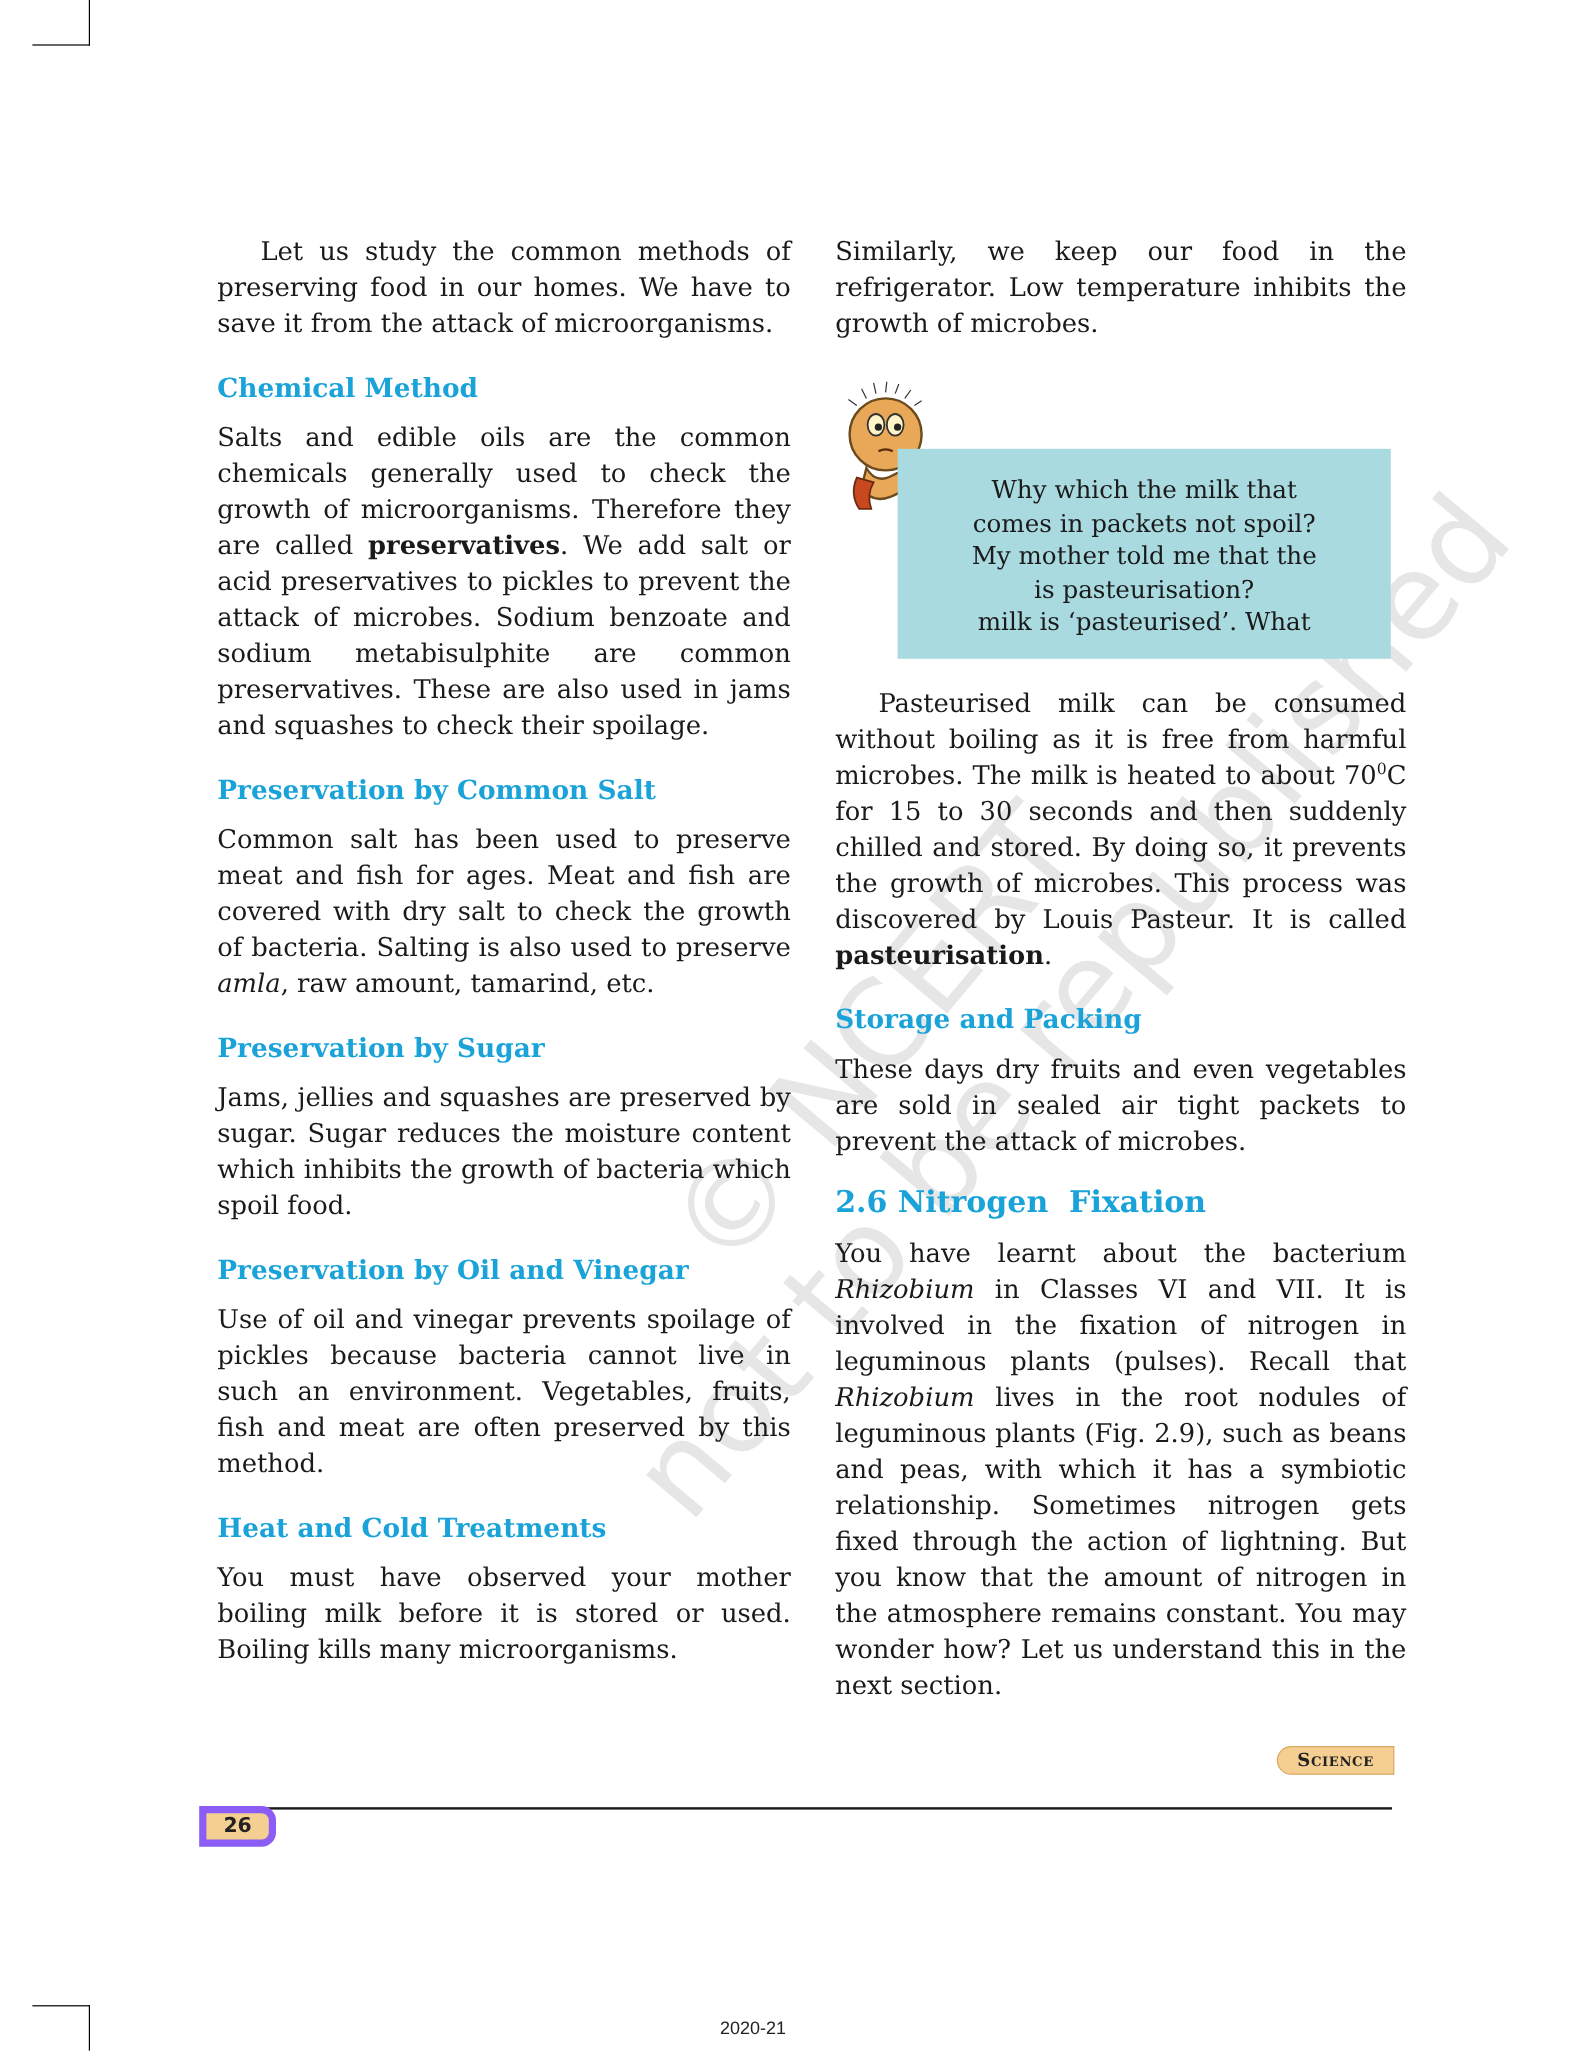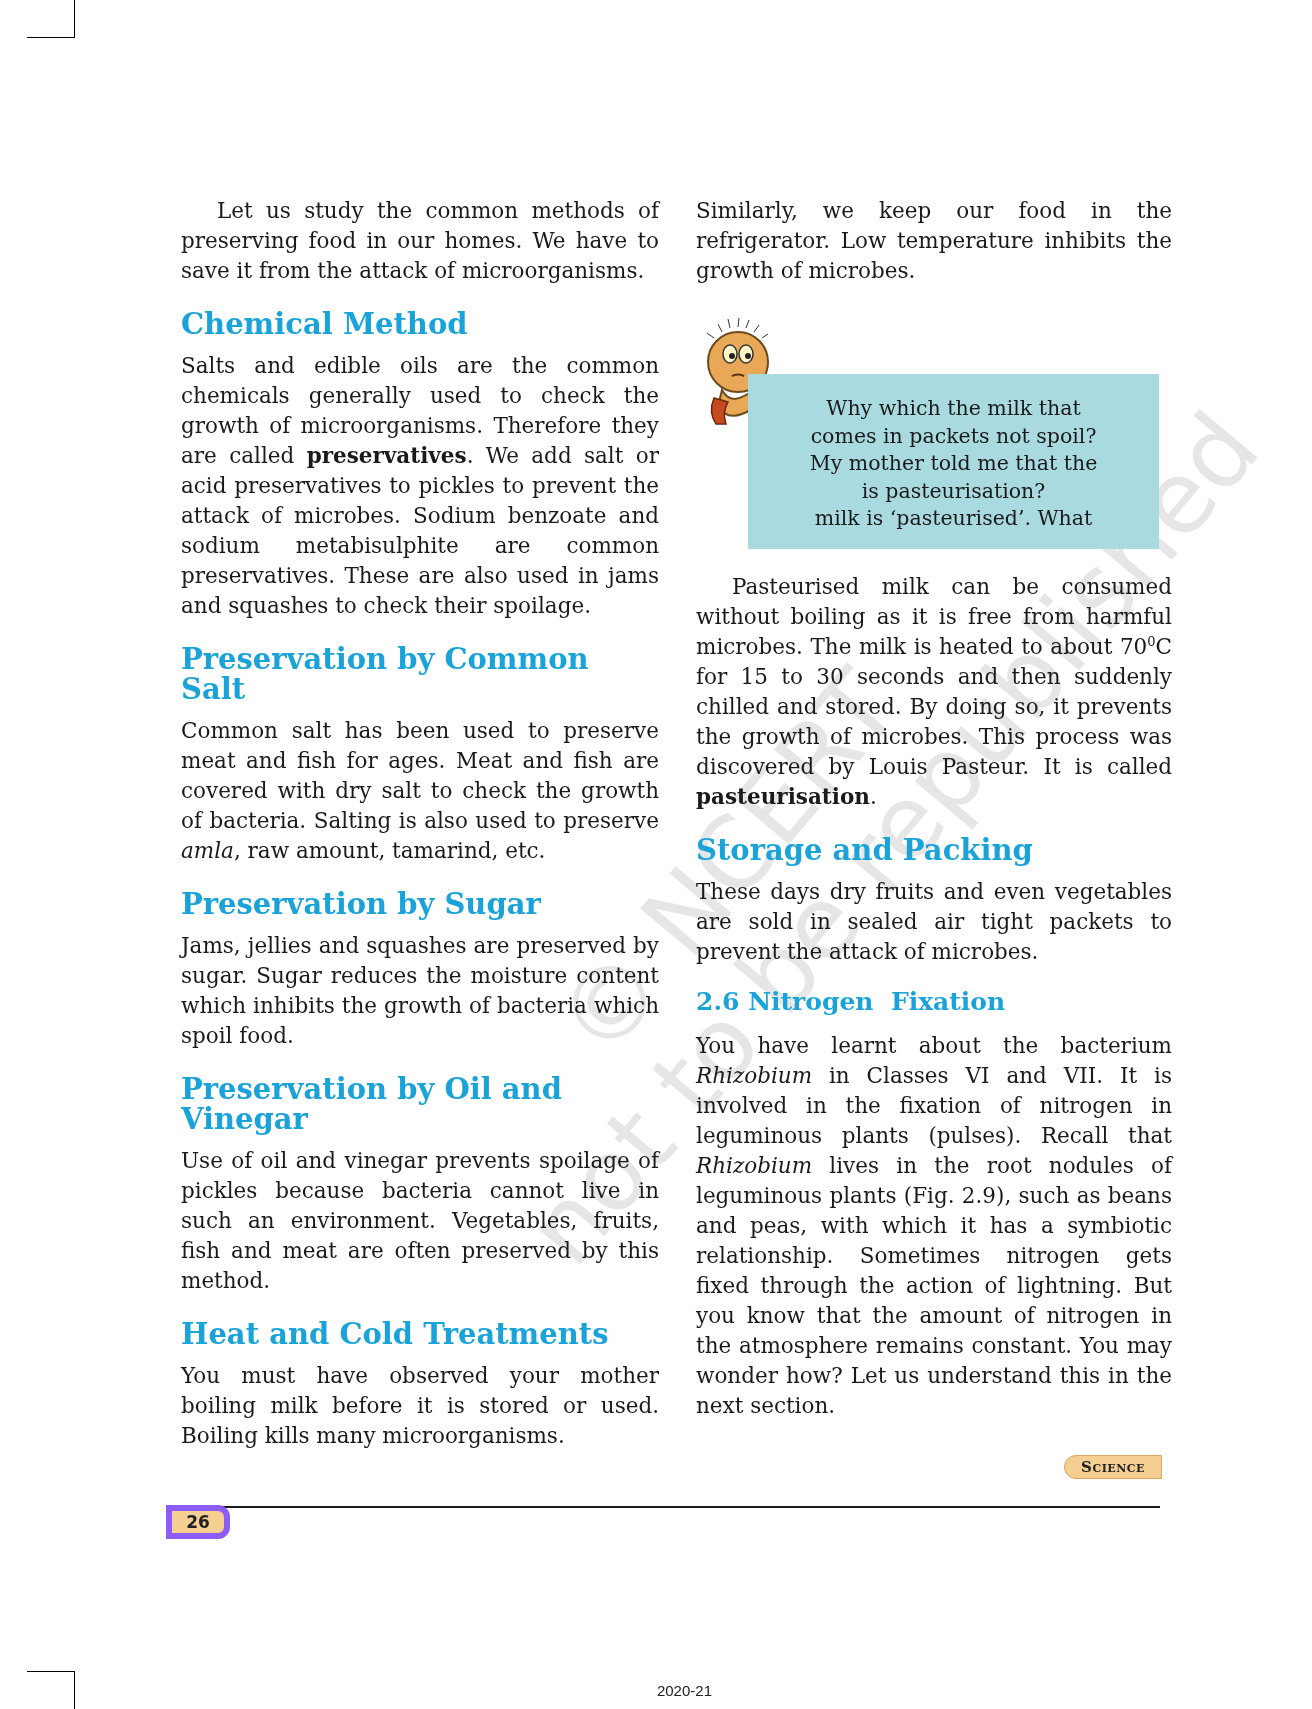--- a/index.html
+++ b/index.html
@@ -7,21 +7,21 @@
     width: 1312px; height: 1709px; position: relative; overflow: hidden;
     background: #ffffff; color: #1a1a1a;
     font-family: "DejaVu Serif", "Liberation Serif", serif;
   }
   .crop { position: absolute; background: #000; }
   .col { position: absolute; top: 196px; width: 478px; font-size: 21.5px; line-height: 30px; margin-left: 13px; }
   .col.left { left: 168px; }
   .col.right { left: 683px; width: 476px; }
   .p { margin: 0; text-align: justify; }
   .p.indent { text-indent: 36px; }
-  .h { color: #1aa3d9; font-weight: bold; font-size: 29px; line-height: 30px; margin: 0; }
+  .h { color: #1aa3d9; font-weight: bold; font-size: 22px; line-height: 30px; margin: 0; }
   .h2 { color: #1aa3d9; font-weight: bold; font-size: 25px; line-height: 34px; margin: 0; }
   b { font-weight: bold; }
   i { font-style: italic; }
   .callout {
     position: absolute; left: 748px; top: 374px; width: 411px; height: 175px;
     background: #a9dae0;
     font-size: 20.5px; line-height: 27.5px; text-align: center;
     box-sizing: border-box; padding-top: 21px;
   }
   .callout div { white-space: nowrap; }
@@ -39,21 +39,21 @@
     font-family: "DejaVu Sans", sans-serif; font-weight: bold; font-size: 17px; line-height: 22px;
     text-align: center; color: #222;
   }
   .book-name {
     position: absolute; left: 1064px; top: 1455px; width: 96px; height: 22px;
     background: #f5cf92; border-radius: 12px 0 0 12px; border: 1px solid #d9a860;
     font-family: "DejaVu Serif", serif; font-weight: bold; font-size: 15px; line-height: 22px;
     text-align: center; color: #222; font-variant: small-caps; letter-spacing: 0.5px;
   }
   .year {
-    position: absolute; left: 600px; top: 1682px; width: 112px; text-align: right;
+    position: absolute; left: 600px; top: 1682px; width: 112px; text-align: left;
     font-family: "Liberation Sans", sans-serif; font-size: 15px; color: #222;
   }
 </style>
 </head>
 <body>
 
 <div class="crop" style="left:27px;top:37px;width:48px;height:1px;"></div>
 <div class="crop" style="left:74px;top:0;width:1px;height:38px;"></div>
 <div class="crop" style="left:27px;top:1671px;width:48px;height:1px;"></div>
 <div class="crop" style="left:74px;top:1671px;width:1px;height:38px;"></div>

